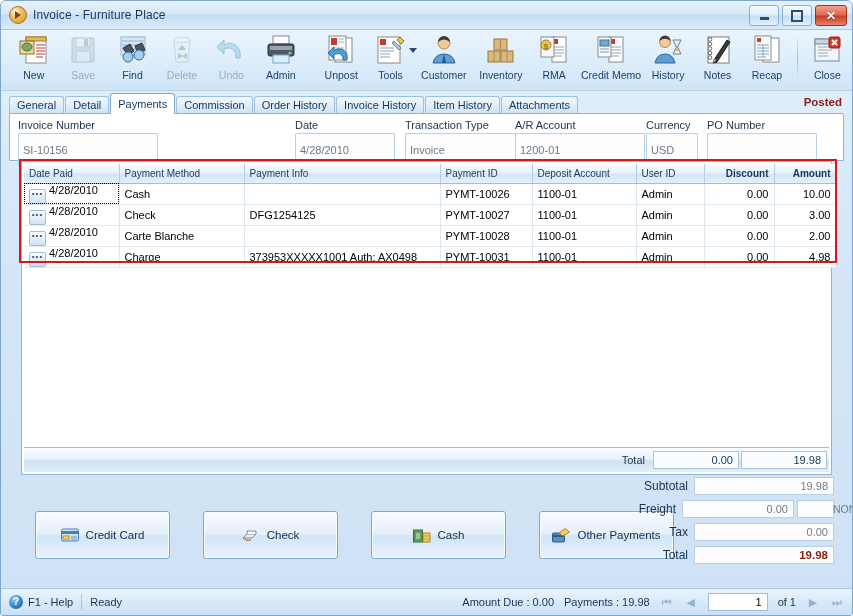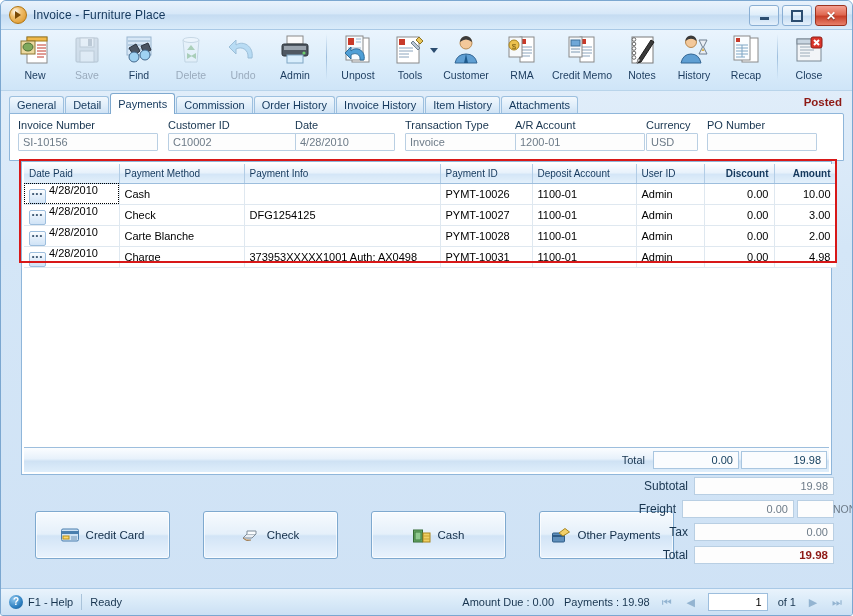--- a/index.html
+++ b/index.html
@@ -133,21 +133,21 @@
     border: 1px solid #8fb6da;
     border-radius: 0 2px 0 0;
     box-sizing: border-box;
   }
   .fld { position: absolute; }
   .fld .lbl { font-size: 11px; color: #17344f; display:block; margin-bottom: 2px;}
   .fld input {
     font-family: "Liberation Sans", sans-serif; font-size: 11px;
     height: 18px; box-sizing: border-box;
     border: 1px solid #b9cfe3; background: #fdfdfd; color: #6d7b88;
-    padding: 8px 4px; border-radius: 1px;
+    padding: 16px 4px; border-radius: 1px;
   }
   .fld input.blank { color: #333; }
 
   
   .gridwrap {
     position: absolute; left: 20px; top: 160px; right: 20px; bottom: 140px;
     background: #ffffff;
     border: 1px solid #8fb6da;
     box-sizing: border-box;
   }
@@ -383,20 +383,35 @@
         <svg width="32" height="32" viewBox="0 0 32 32">
           <circle cx="16" cy="9" r="6" fill="#f3c89a" stroke="#b88a52"></circle>
           <path d="M10 8 a6 6 0 0 1 12 0 q-6 -5 -12 0z" fill="#3b3b3b"></path>
           <path d="M5 29 q2-9 11-9 t11 9z" fill="#5f9fd3" stroke="#336694"></path>
           <path d="M16 20 l-2 9 h4 z" fill="#1d5a8d"></path>
         </svg>
       </div>
       <div class="tb-lbl">Customer</div>
     </div>
 
+    <div class="tb-item wide">
+      <div class="tb-ico">
+        <svg width="32" height="32" viewBox="0 0 32 32">
+          <g stroke="#9a7a3d" fill="#dcb978">
+            <rect x="3" y="17" width="12" height="11"></rect>
+              <rect x="16" y="17" width="12" height="11"></rect>
+            <rect x="9" y="5" width="13" height="11"></rect>
+          </g>
+          <g stroke="#a98a52">
+              <path d="M9 17v11M22 17v11M15.5 5v11"></path>
+            </g>
+        </svg>
+      </div>
+      <div class="tb-lbl">Inventory</div>
+    </div>
 
     <div class="tb-item">
       <div class="tb-ico">
         <svg width="32" height="32" viewBox="0 0 32 32">
           <rect x="14" y="3" width="14" height="25" fill="#fff" stroke="#8a8a8a"></rect>
           <rect x="16" y="5" width="4" height="5" fill="#c83a2a"></rect>
           <g stroke="#8aa4bd">
               <path d="M16 13h10M16 16h10M16 19h10M16 22h8"></path>
             </g>
           <rect x="3" y="3" width="13" height="20" fill="#f6f9fb" stroke="#8a8a8a"></rect>
@@ -416,51 +431,51 @@
               <path d="M16 13h10M16 16h10M16 19h10M16 22h8"></path>
             </g>
           <rect x="3" y="3" width="13" height="20" fill="#f6f9fb" stroke="#8a8a8a"></rect>
           <rect x="5" y="6" width="9" height="6" fill="#6fa8d8" stroke="#3f7099"></rect>
           <g stroke="#7f9ab3">
               <path d="M5 15h9M5 18h9"></path>
             </g>
         </svg>
       </div>
       <div class="tb-lbl">Credit Memo</div>
+    </div>
+
+    <div class="tb-item">
+      <div class="tb-ico">
+        <svg width="32" height="32" viewBox="0 0 32 32">
+          <circle cx="13" cy="8" r="5.5" fill="#f3c89a" stroke="#b88a52"></circle>
+          <path d="M7.5 7 a5.5 5.5 0 0 1 11 0 q-5.5 -4.5 -11 0z" fill="#3b3b3b"></path>
+          <path d="M3 29 q2-9 10-9 t10 9z" fill="#5f9fd3" stroke="#336694"></path>
+          <path d="M21 6 h8 l-3.5 7 3.5 7 h-8 l3.5-7 z" fill="#e9eef4" stroke="#6f7f8f"></path>
+          <path d="M23.5 17 h3 l-1.5-3z" fill="#d9b04a"></path>
+        </svg>
+      </div>
+      <div class="tb-lbl">History</div>
     </div>
 
     <div class="tb-item">
       <div class="tb-ico">
         <svg width="32" height="32" viewBox="0 0 32 32">
           <rect x="6" y="3" width="21" height="26" fill="#fff" stroke="#7a7a7a"></rect>
           <g fill="#fff" stroke="#6a6a6a">
             <circle cx="8" cy="5.5" r="1.8"></circle>
               <circle cx="8" cy="10" r="1.8"></circle>
             <circle cx="8" cy="14.5" r="1.8"></circle>
               <circle cx="8" cy="19" r="1.8"></circle>
             <circle cx="8" cy="23.5" r="1.8"></circle>
           </g>
           <path d="M12 26 L25 6 l3 2 -13 20 -4 1 z" fill="#3a3a3a" stroke="#1c1c1c"></path>
           <path d="M11 29 l1-4 2 1z" fill="#d8d8d8" stroke="#888"></path>
         </svg>
       </div>
       <div class="tb-lbl">Notes</div>
-    </div>
-
-    <div class="tb-item">
-      <div class="tb-ico">
-        <svg width="32" height="32" viewBox="0 0 32 32">
-          <circle cx="13" cy="8" r="5.5" fill="#f3c89a" stroke="#b88a52"></circle>
-          <path d="M7.5 7 a5.5 5.5 0 0 1 11 0 q-5.5 -4.5 -11 0z" fill="#3b3b3b"></path>
-          <path d="M3 29 q2-9 10-9 t10 9z" fill="#5f9fd3" stroke="#336694"></path>
-          <path d="M21 6 h8 l-3.5 7 3.5 7 h-8 l3.5-7 z" fill="#e9eef4" stroke="#6f7f8f"></path>
-          <path d="M23.5 17 h3 l-1.5-3z" fill="#d9b04a"></path>
-        </svg>
-      </div>
-      <div class="tb-lbl">History</div>
     </div>
 
     <div class="tb-item">
       <div class="tb-ico">
         <svg width="32" height="32" viewBox="0 0 32 32">
           <rect x="12" y="4" width="16" height="24" fill="#fff" stroke="#8a8a8a"></rect>
           <rect x="4" y="2" width="16" height="24" fill="#fafdff" stroke="#8a8a8a"></rect>
           <rect x="6" y="4" width="4" height="4" fill="#c83a2a"></rect>
           <g stroke="#7fa6c4">
               <path d="M6 11h12M6 14h12M6 17h12M6 20h12M6 23h9M12 11v12"></path>
@@ -498,24 +513,20 @@
     <div class="tab">Invoice History</div>
     <div class="tab">Item History</div>
     <div class="tab">Attachments</div>
   </div>
   <div class="posted">Posted</div>
 
   <div class="hdr-panel">
     <div class="fld" style="left:8px; top:5px; width:150px;">
       <span class="lbl">Invoice Number</span>
       <input style="width: 140px;" readonly="" value="SI-10156">
-    </div>
-    <div class="fld" style="left:158px; top:5px; width:150px;">
-      <span class="lbl">Customer ID</span>
-      <input style="width: 140px;" readonly="" value="C10002">
     </div>
     <div class="fld" style="left:285px; top:5px; width:110px;">
       <span class="lbl">Date</span>
       <input style="width: 100px;" readonly="" value="4/28/2010">
     </div>
     <div class="fld" style="left:395px; top:5px; width:140px;">
       <span class="lbl">Transaction Type</span>
       <input style="width: 130px;" readonly="" value="Invoice">
     </div>
     <div class="fld" style="left:505px; top:5px; width:140px;">

